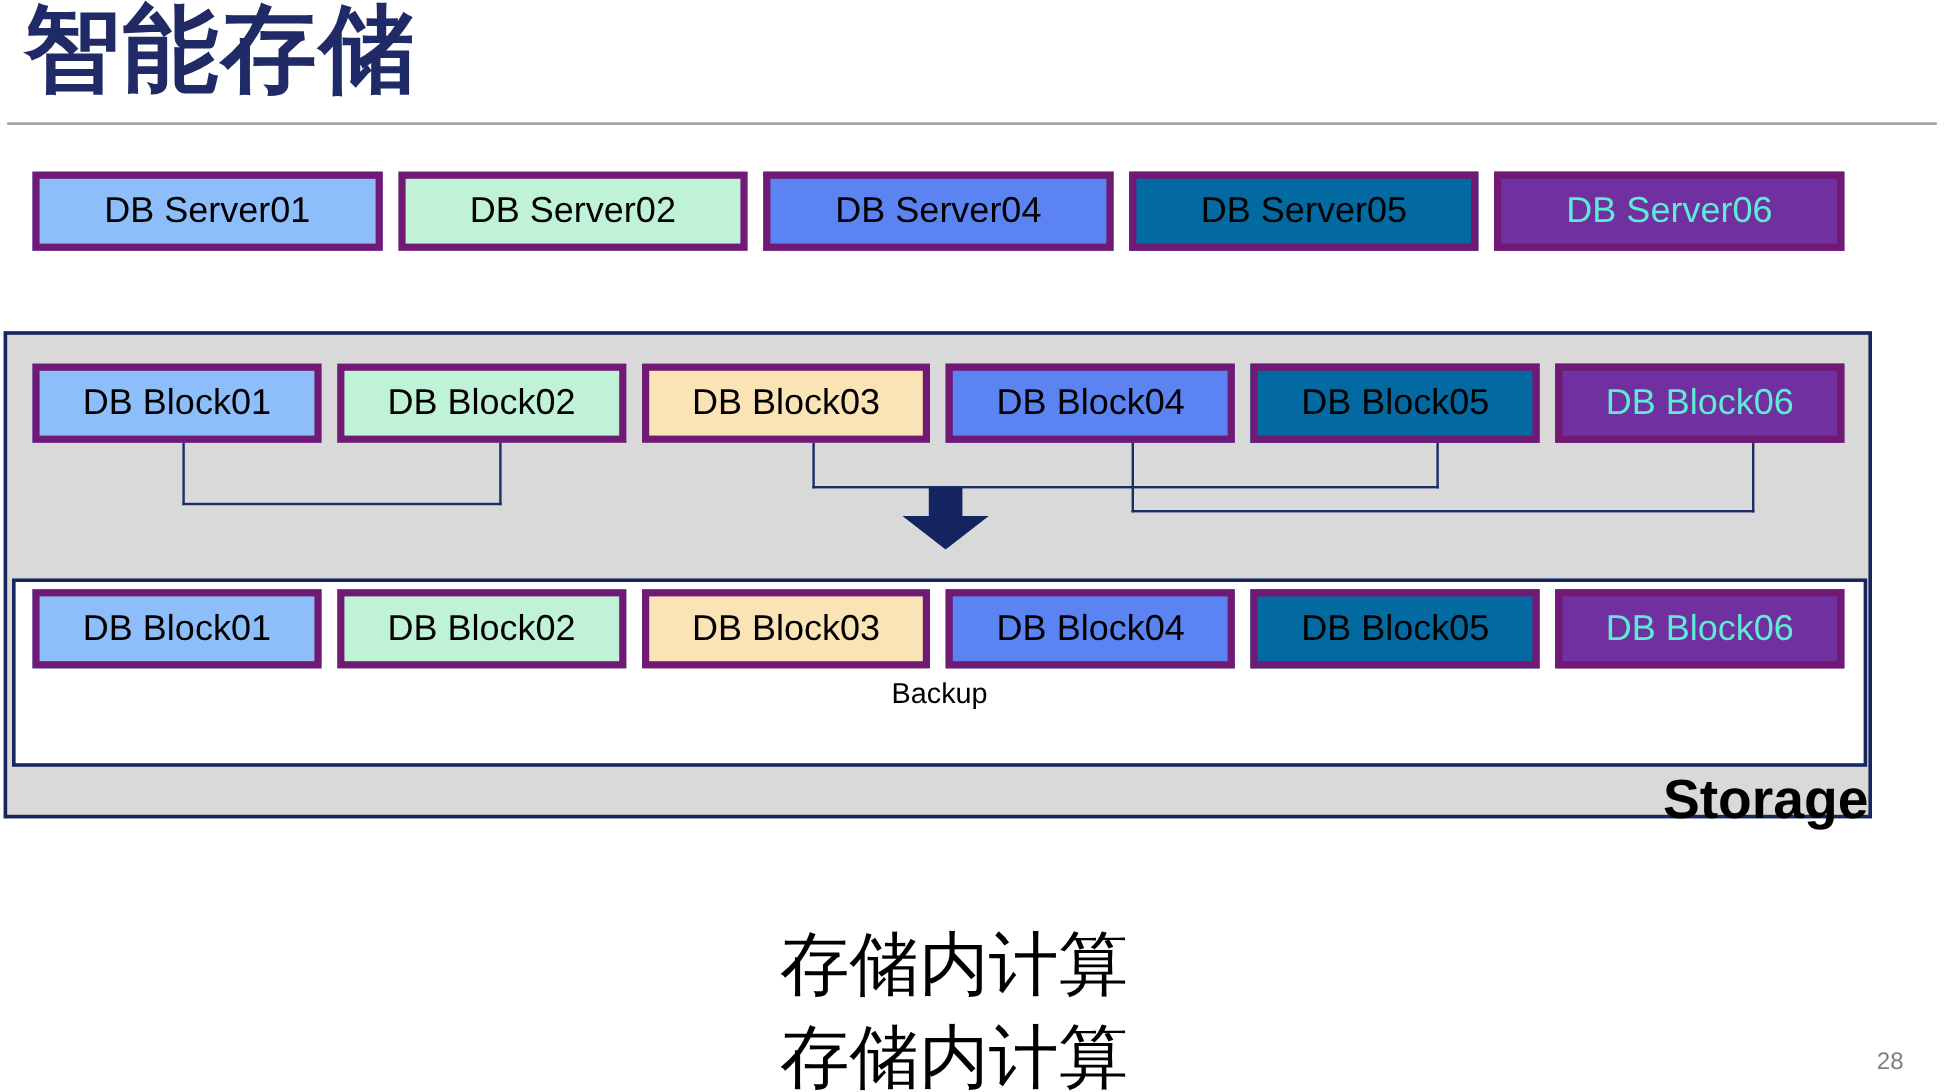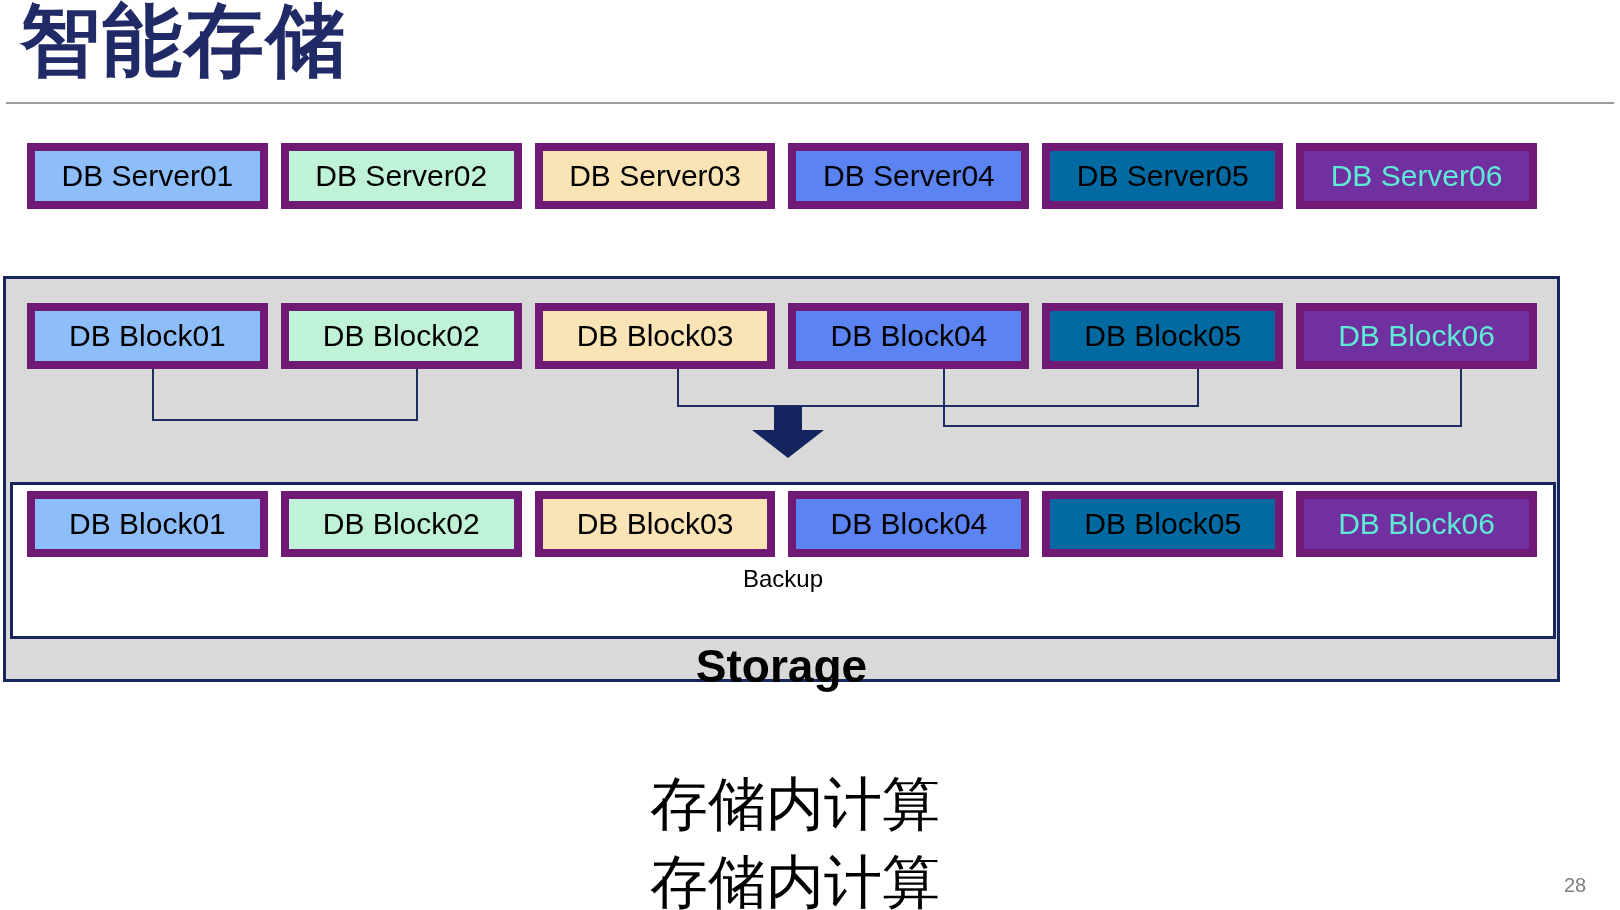--- a/index.html
+++ b/index.html
@@ -29,21 +29,21 @@
     width: 1608px;
     border-top: 2px solid #9C9C9C;
   }
   .row {
     position: absolute;
     display: flex;
     gap: 13px;
   }
   .box {
     flex: 1;
-    border: 8px solid #701a75;
+    border: 6px solid #701a75;
     display: flex;
     align-items: center;
     justify-content: center;
     font-size: 30px;
     color: #000000;
     box-sizing: border-box;
     white-space: nowrap;
   }
   .c1 { background: #8DBEFA; }
   .c2 { background: #BFF2D6; }
@@ -103,21 +103,21 @@
     width: 100%;
     text-align: center;
     font-size: 24px;
     color: #000000;
   }
   .storage-label {
     position: absolute;
     left: 0;
     top: 360px;
     width: 100%;
-    text-align: center;
+    text-align: right;
     font-size: 46px;
     font-weight: bold;
     color: #000000;
   }
   .caption {
     position: absolute;
     left: 650px;
     top: 755px;
     font-size: 58px;
     line-height: 78px;
@@ -137,21 +137,20 @@
 <body>
 
 <div class="slide">
 
   <h1 class="title">智能存储</h1>
   <div class="title-rule"></div>
 
   <div class="row servers">
     <div class="box c1">DB Server01</div>
     <div class="box c2">DB Server02</div>
-    <div class="box c3">DB Server03</div>
     <div class="box c4">DB Server04</div>
     <div class="box c5">DB Server05</div>
     <div class="box c6">DB Server06</div>
   </div>
 
   <div class="storage-container">
 
     <div class="row blocks-top">
       <div class="box c1">DB Block01</div>
       <div class="box c2">DB Block02</div>

